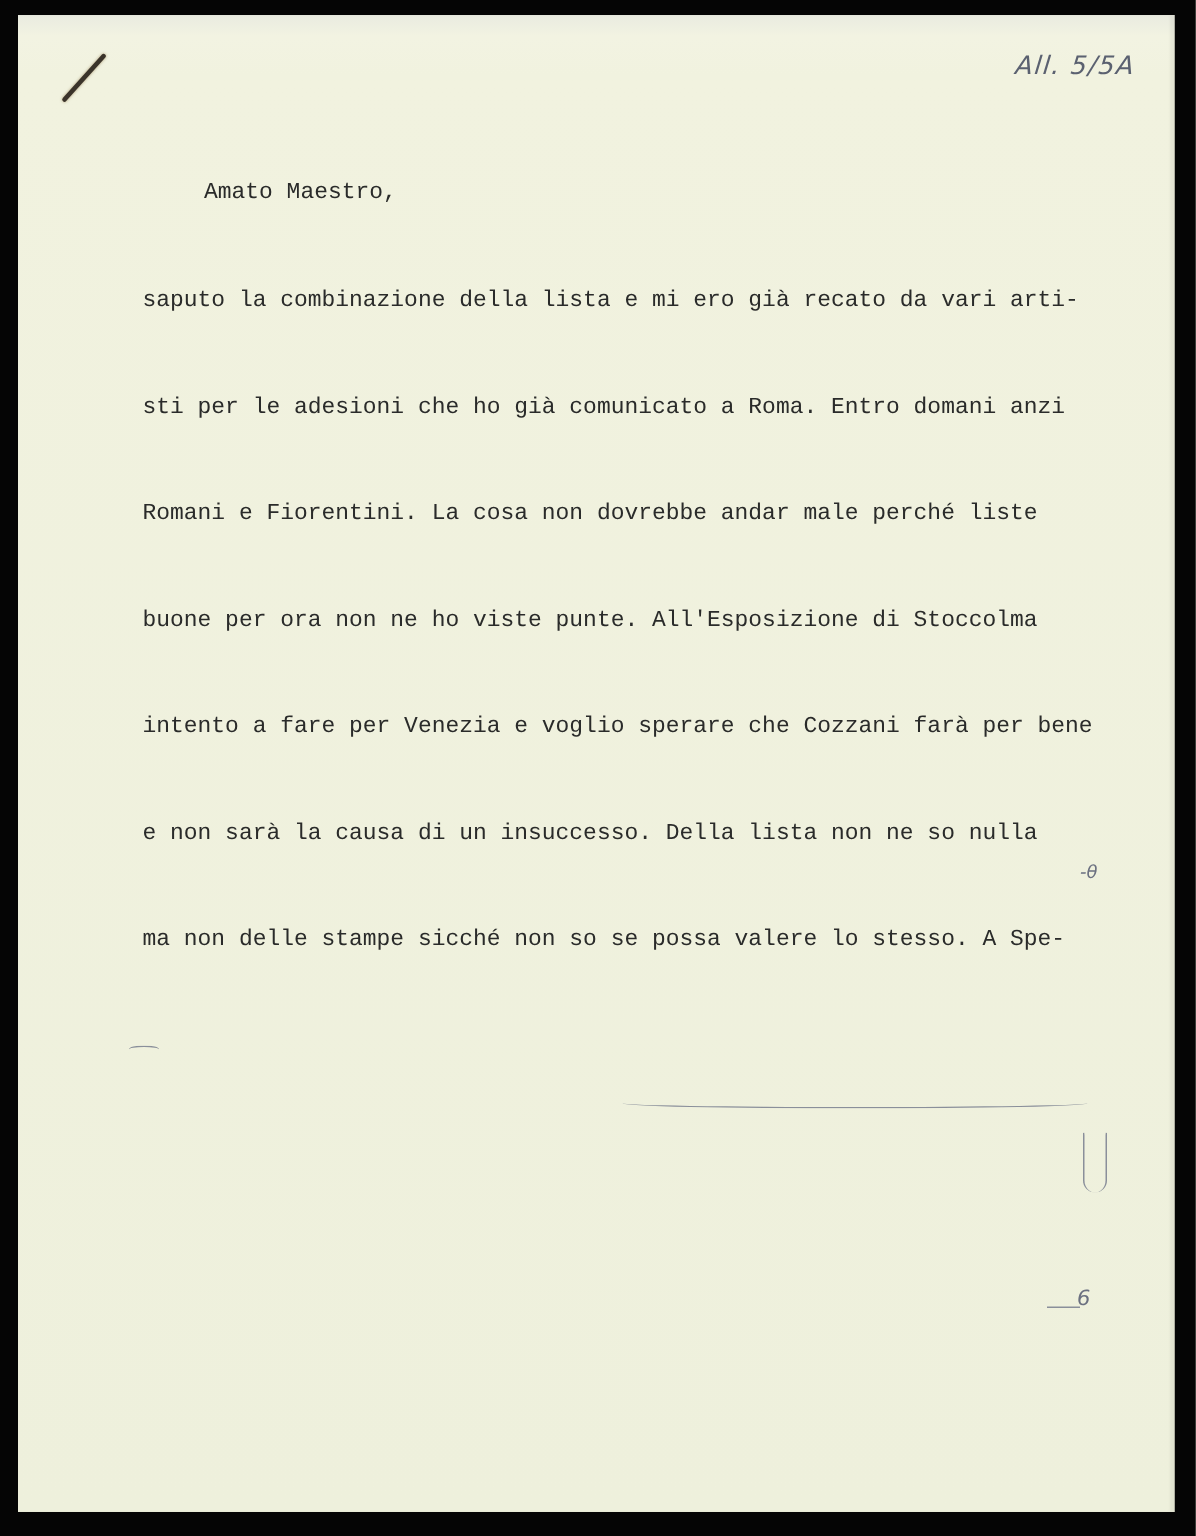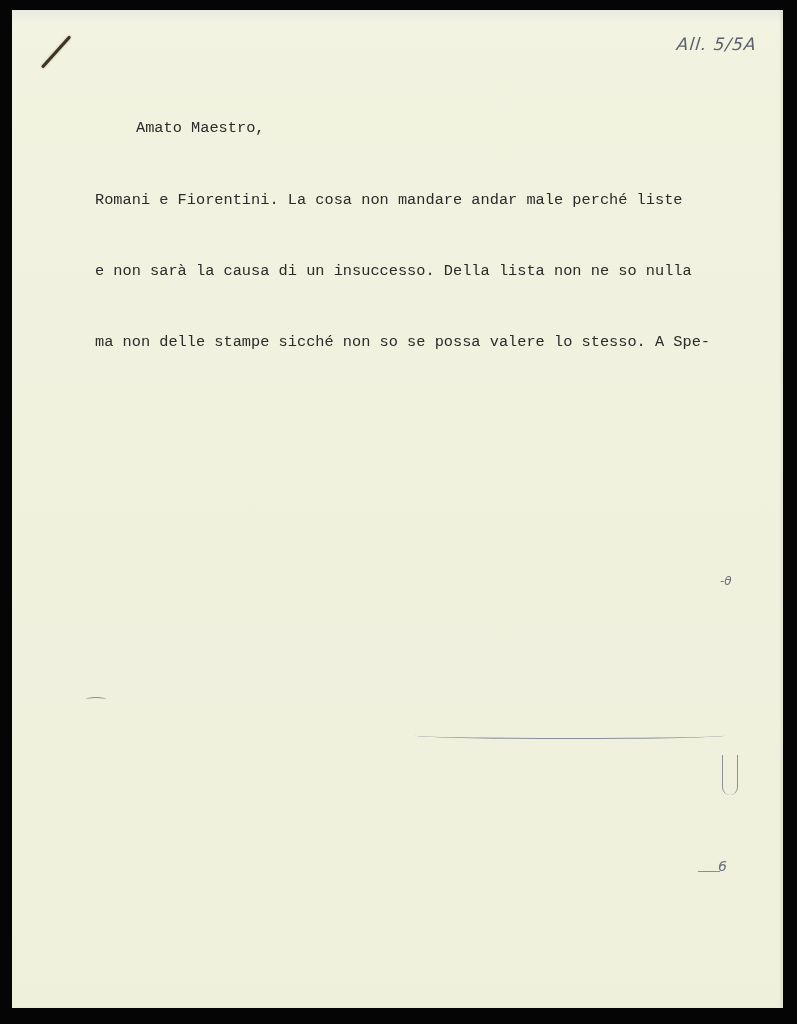--- a/index.html
+++ b/index.html
@@ -99,21 +99,25 @@
 </head>
 <body>
 
 <div class="page">
   <div class="archive-ref">All. 5/5A</div>
   <div class="pin-mark"></div>
 </div>
 
 <div class="letter">
   <span class="line salutation">Amato Maestro,</span>
-  <span class="line">Romani e Fiorentini. La cosa non mandare andar male perché liste</span>
+  <span class="line">saputo la combinazione della lista e mi ero già recato da vari arti-</span>
+  <span class="line">sti per le adesioni che ho già comunicato a Roma. Entro domani anzi</span>
+  <span class="line">Romani e Fiorentini. La cosa non dovrebbe andar male perché liste</span>
+  <span class="line">buone per ora non ne ho viste punte. All'Esposizione di Stoccolma</span>
+  <span class="line">intento a fare per Venezia e voglio sperare che Cozzani farà per bene</span>
   <span class="line">e non sarà la causa di un insuccesso. Della lista non ne so nulla</span>
   <span class="line">ma non delle stampe sicché non so se possa valere lo stesso. A Spe-</span>
   
   
   
   
   
   
   
   

